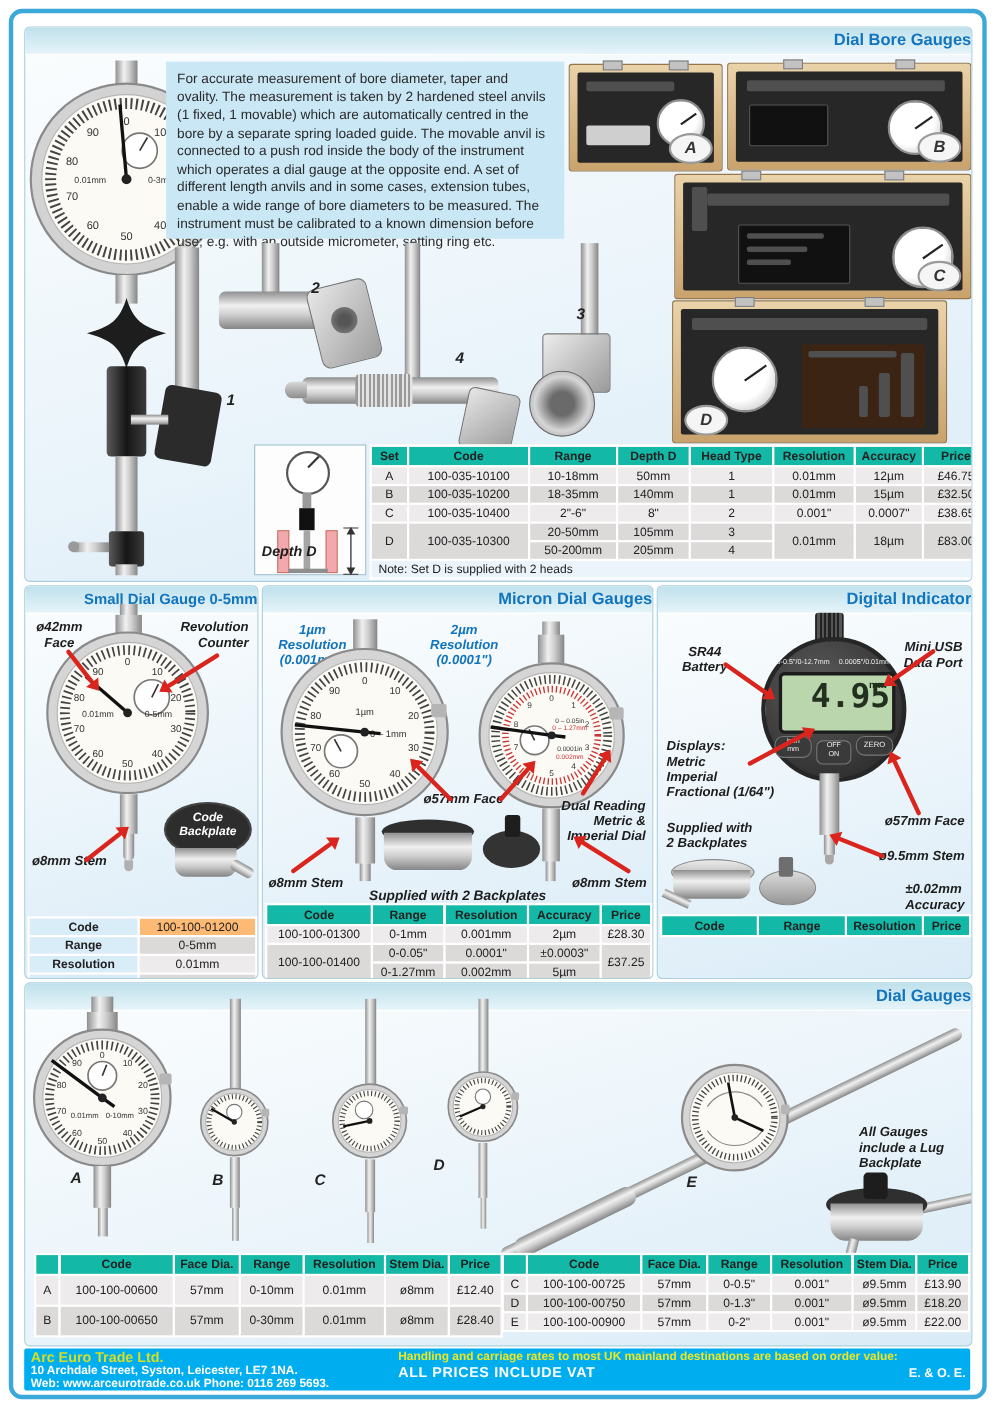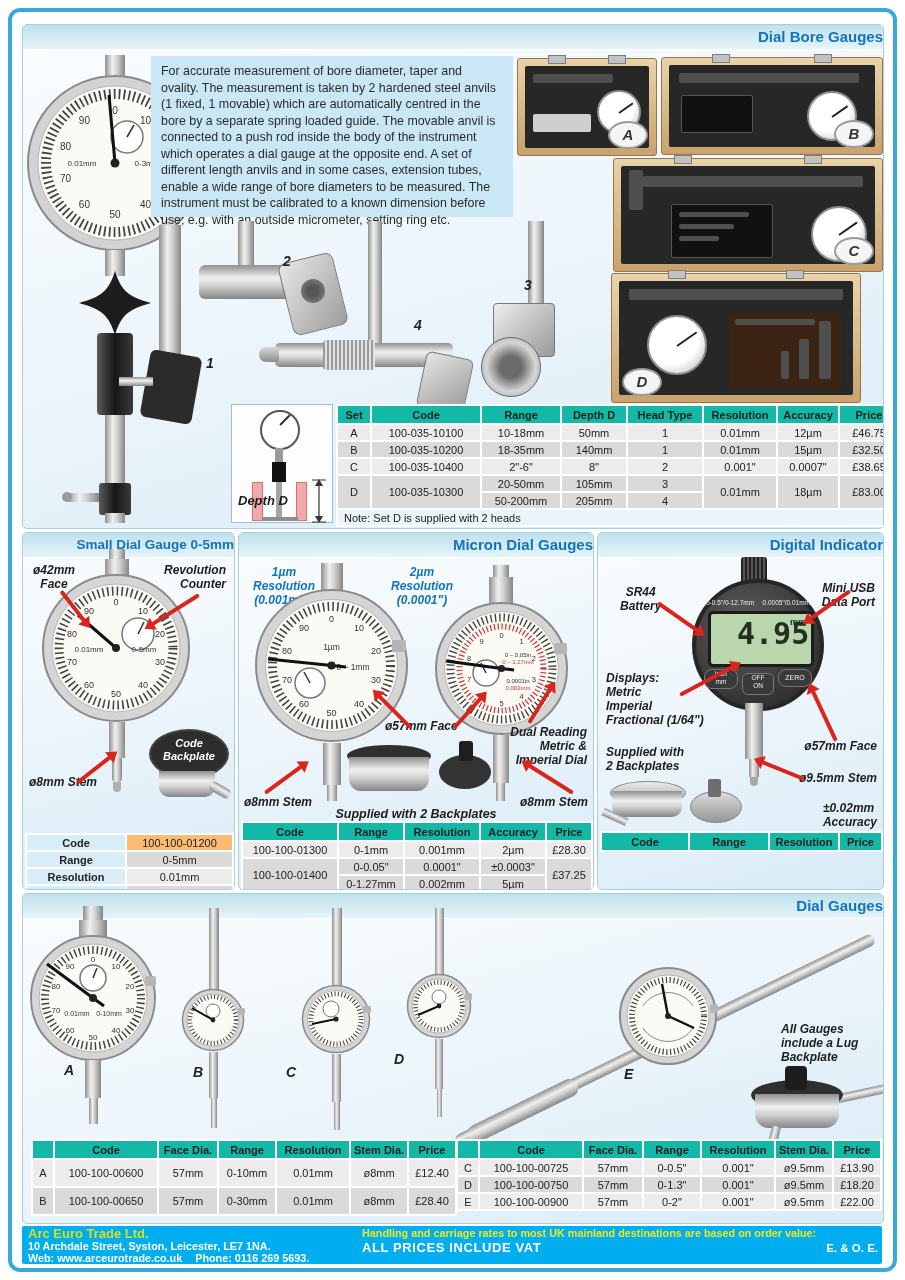--- a/index.html
+++ b/index.html
@@ -719,21 +719,21 @@
   </tbody>
     </table>
 </div>
 
 <div class="abs" style="left:22px;top:1226px;width:860px;height:38px;background:#00aeef;border-radius:2px">
   <div class="abs" style="left:6px;top:1px;width:330px">
     <div style="color:#d7df23;font-weight:700;font-size:13px;line-height:13px">Arc Euro Trade Ltd.</div>
     <div style="color:#fff;font-weight:700;font-size:10.8px;line-height:12px">10 Archdale Street, Syston, Leicester, LE7 1NA.</div>
     <div style="color:#fff;font-weight:700;font-size:10.8px;line-height:12px">
       <span>Web: www.arceurotrade.co.uk</span>
-      <span style="margin-left:10px">Phone: 0116 269 5693.</span>
+      <span style="">Phone: 0116 269 5693.</span>
     </div>
   </div>
   <div class="abs" style="left:340px;top:1px;width:516px">
     <div style="color:#efe71f;font-weight:700;font-size:10.8px;line-height:12.5px">Handling and carriage rates to most UK mainland destinations are based on order value:</div>
     <div style="display:flex;justify-content:space-between;align-items:baseline">
       <span style="color:#fff;font-weight:700;font-size:13px;letter-spacing:.6px">ALL PRICES INCLUDE VAT</span>
       <span style="color:#fff;font-weight:700;font-size:11.5px">E. &amp; O. E.</span>
     </div>
   </div>
 </div>

